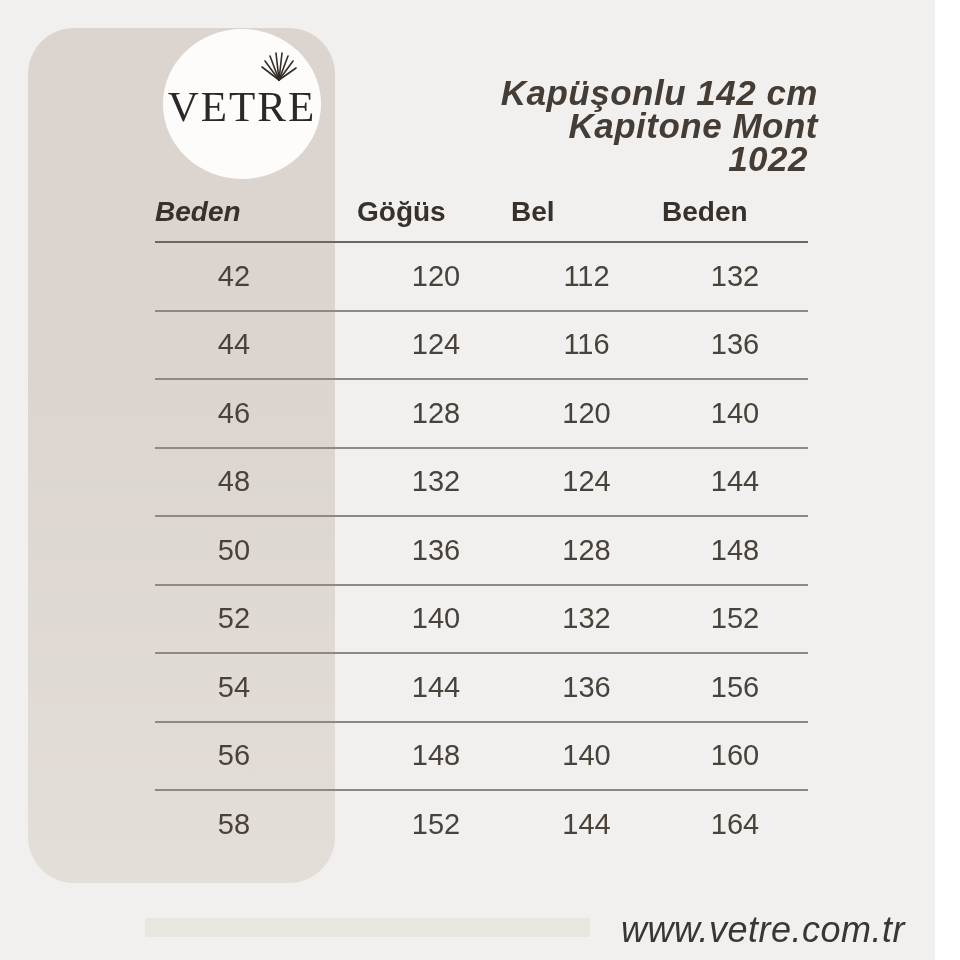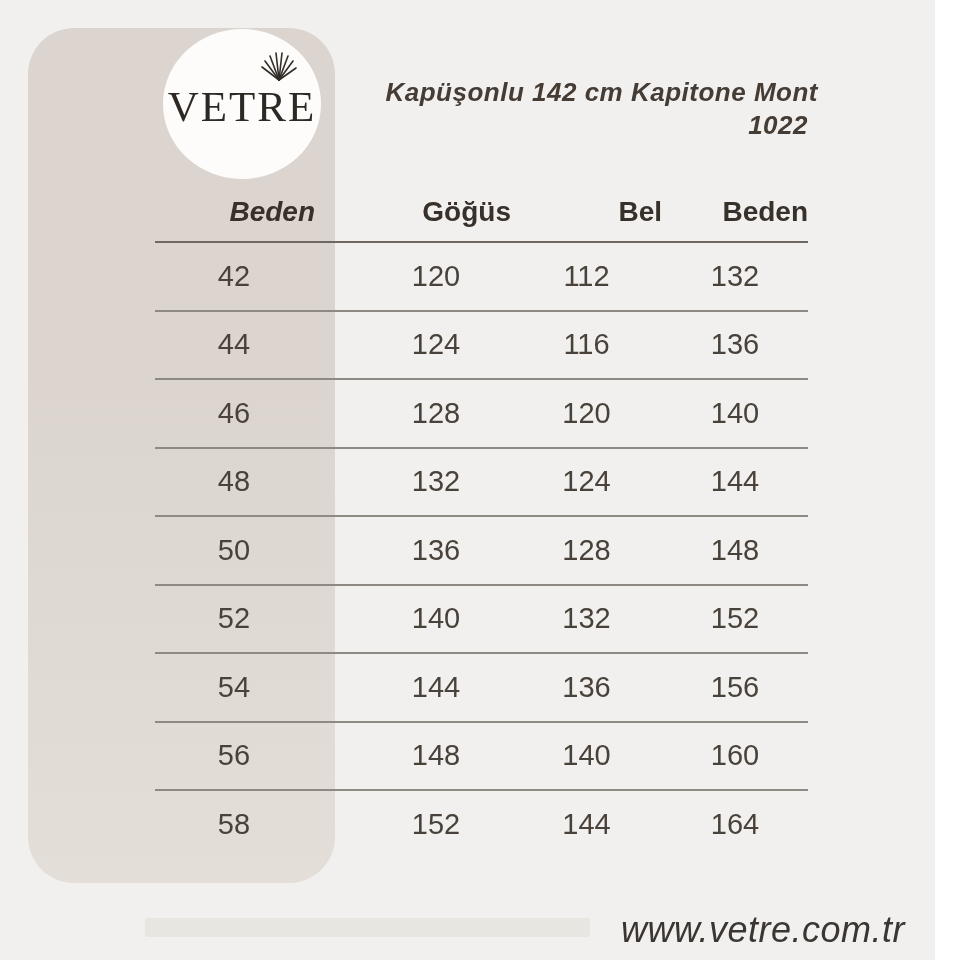--- a/index.html
+++ b/index.html
@@ -28,35 +28,35 @@
     color:var(--logo-text,#2d2823);
   }
   .leaf {
     position:absolute; left:96px; top:22px; width:38px; height:30px;
   }
   
   .title-block {
     position:absolute; left:340px; top:76px; width:478px;
     text-align:right;
     font-weight:bold; font-style:italic;
-    font-size:26px; line-height:33px; letter-spacing:0.5px;
+    font-size:35px; line-height:33px; letter-spacing:0.5px;
     color:var(--title-text,#453c35);
   }
   .title-block .code { padding-right:10px; }
   
   .size-table {
     position:absolute; left:155px; top:182px; width:653px;
     border-collapse:collapse; table-layout:fixed;
   }
   .size-table thead tr {
     height:60px;
     border-bottom:2px solid var(--header-line,#6e6761);
   }
   .size-table th {
-    font-size:28px; font-weight:bold; text-align:right;
+    font-size:28px; font-weight:bold; text-align:left;
     vertical-align:middle;
     color:var(--header-text,#38312b);
   }
   .size-table th:first-child { font-style:italic; padding-right:20px; }
   .size-table th:nth-child(2) { padding-left:22px; }
   .size-table tbody tr { height:68.5px; }
   .size-table tbody tr + tr { border-top:2px solid var(--row-line,#8f8983);margin-top:48px; }
   .size-table td {
     font-size:29px; text-align:center; vertical-align:middle;
     color:var(--cell-text,#49423b);

